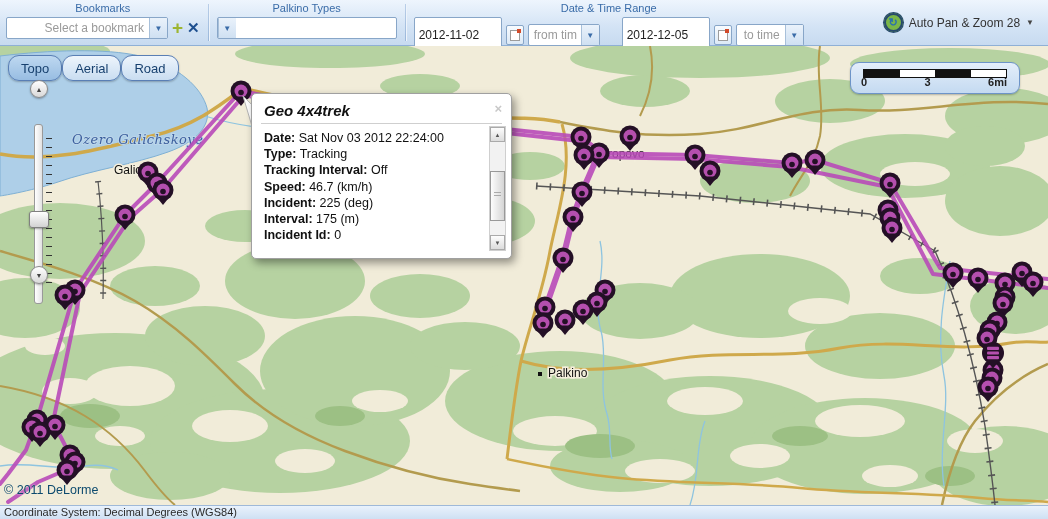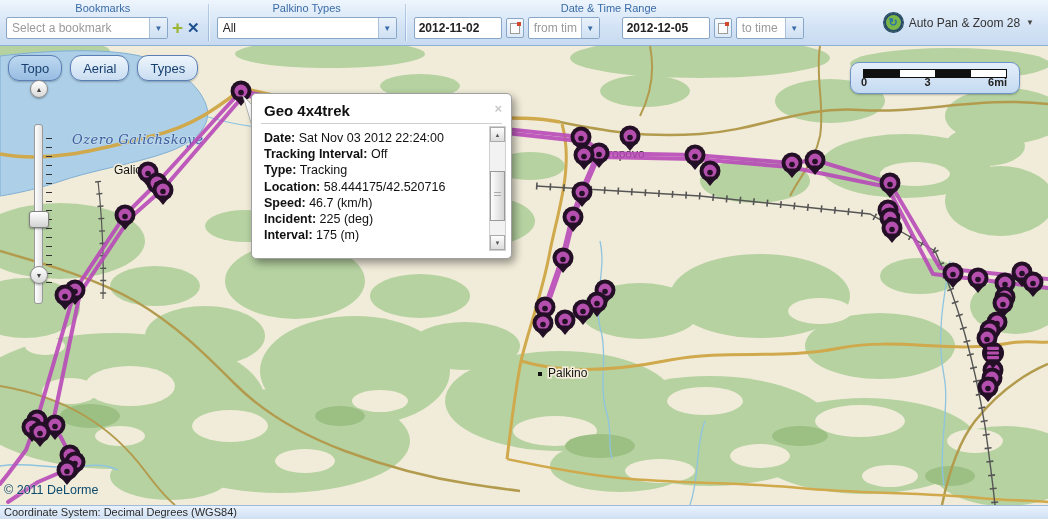--- a/index.html
+++ b/index.html
@@ -8,27 +8,27 @@
 
   
   .toolbar{position:absolute;left:0;top:0;width:1048px;height:46px;
     background:linear-gradient(#eef5fd,#d3e3f5 60%,#c7daf0);
     border-bottom:1px solid #8fb0d6;box-sizing:border-box;
     display:flex;align-items:stretch;}
   .tb-group{display:flex;flex-direction:column;align-items:center;padding:2px 6px 3px;}
   .tb-label{font-size:11px;color:#3a6ca8;line-height:13px;}
   .tb-row{display:flex;align-items:center;gap:4px;margin-top:2px;}
   .tb-sep{width:1px;background:linear-gradient(#b9cee8,#9ab7da);margin:4px 2px;box-shadow:1px 0 0 #eef4fb;}
-  .combo{display:flex;height:20px;border:1px solid #88a6c8;background:#fff;border-radius:2px;overflow:hidden;}
+  .combo{display:flex;height:20px;border:1px solid #88a6c8;background:#fff;border-radius:2px;overflow:hidden;text-align:right;}
   .combo-text{font-size:12px;line-height:20px;padding:0 5px;color:#222;white-space:nowrap;overflow:hidden;}
   .combo-text.gray{color:#9a9a9a;}
   .combo-btn{width:17px;background:linear-gradient(#eaf2fb,#cfe0f2);border-left:1px solid #a8c0da;
     display:flex;align-items:center;justify-content:center;font-size:8px;color:#3a6ba8;cursor:pointer;}
   .tb-input{height:18px;border:1px solid #88a6c8;border-radius:2px;font-size:12px;
-    font-family:"Liberation Sans",sans-serif;padding:1px 4px;color:#222;font-weight:bold;}
+    font-family:"Liberation Sans",sans-serif;padding:8px 4px;color:#222;}
   .cal-btn{width:16px;height:18px;border:1px solid #88a6c8;border-radius:2px;
     background:linear-gradient(#f7fbff,#dcE9f6);position:relative;cursor:pointer;}
   .cal-btn::before{content:"";position:absolute;left:3px;top:4px;width:8px;height:9px;
     background:#fff;border:1px solid #9c9c9c;}
   .cal-btn::after{content:"";position:absolute;right:2px;top:3px;width:4px;height:4px;background:#d24a2a;}
   .icon-btn{font-weight:bold;cursor:pointer;line-height:20px;}
   .plus-icon{color:#9db531;font-size:19px;}
   .x-icon{color:#1d4f8f;font-size:15px;}
   .autopan{margin-left:auto;display:flex;align-items:center;gap:6px;padding-right:14px;}
   .ap-icon{width:19px;height:19px;border-radius:50%;background:#7ab648;
@@ -40,21 +40,21 @@
   
   .map-wrap{position:absolute;left:0;top:46px;width:1048px;height:459px;background:#f1ecd9;}
   svg text.town{font:12px "Liberation Sans",sans-serif;fill:#111;
     paint-order:stroke;stroke:#f4efdd;stroke-width:3px;}
   svg text.water{font:italic 13px "DejaVu Serif",serif;fill:#3c5f9e;letter-spacing:.5px;
     paint-order:stroke;stroke:#bcd6ea;stroke-width:2px;}
   .copyright{position:absolute;left:4px;top:437px;font-size:12.5px;color:#0c4a6e;
     text-shadow:0 0 2px #f1ecd9;}
 
   
-  .map-btns{position:absolute;left:8px;top:9px;display:flex;gap:8px;}
+  .map-btns{position:absolute;left:8px;top:9px;display:flex;}
   .map-btn{height:24px;padding:0 12px;border:1px solid #5a7fb5;border-radius:11px;
     background:linear-gradient(#eef5fc,#c9ddf1);color:#17406e;font-size:13px;
     display:flex;align-items:center;cursor:pointer;box-shadow:0 1px 2px rgba(0,0,0,.25);}
   .map-btn.active{background:linear-gradient(#bed8f0,#98bde2);}
 
   
   .zoom-slider{position:absolute;left:0;top:0;}
   .zs-btn{position:absolute;left:30px;width:16px;height:16px;border-radius:50%;
     background:linear-gradient(#ffffff,#d8d8d8);border:1px solid #8a8a8a;
     display:flex;align-items:center;justify-content:center;font-size:7px;color:#444;cursor:pointer;
@@ -71,21 +71,21 @@
   .scalebar{position:absolute;left:850px;top:16px;width:168px;height:30px;border-radius:9px;
     background:linear-gradient(#e4eefa,#c4daf1);border:1px solid #6d94c8;box-shadow:0 1px 2px rgba(0,0,0,.25);}
   .sb-bar{position:absolute;left:12px;top:6px;width:142px;height:7px;border:1px solid #111;display:flex;}
   .sb-seg{flex:1;}
   .sb-labels{position:absolute;left:10px;top:13px;width:146px;display:flex;justify-content:space-between;
     font-size:11px;font-weight:bold;color:#222;}
 
   
   .popup{position:absolute;left:251px;top:93px;width:259px;height:164px;background:#fff;
     border:1px solid #a0a0a0;border-radius:5px;box-shadow:3px 4px 8px rgba(0,0,0,.4);z-index:5;}
-  .pp-title{font-size:15px;font-weight:bold;color:#111;padding:8px 12px 4px;}
+  .pp-title{font-size:15px;font-weight:bold;color:#111;padding:8px 12px 4px;font-style:italic;}
   .pp-close{position:absolute;right:9px;top:7px;font-size:13px;font-weight:bold;color:#c8c8c8;cursor:pointer;}
   .pp-divider{border-top:1px solid #cfcfcf;margin:0 9px;}
   .pp-body{padding:6px 28px 6px 12px;font-size:12.5px;line-height:16.2px;color:#111;}
   .pp-row b{font-weight:bold;}
   .pp-scroll{position:absolute;right:5px;top:32px;bottom:7px;width:15px;background:#f2f2f2;border:1px solid #cfcfcf;}
   .pp-sbtn{position:absolute;left:0;width:13px;height:13px;background:linear-gradient(#fdfdfd,#dcdcdc);
     border:1px solid #aaa;font-size:6px;color:#555;display:flex;align-items:center;justify-content:center;cursor:pointer;}
   .pp-thumb{position:absolute;left:0;top:44px;width:13px;height:48px;background:linear-gradient(90deg,#fdfdfd,#d5d5d5);
     border:1px solid #999;cursor:pointer;}
   .pp-thumb::after{content:"";position:absolute;left:3px;top:20px;width:7px;height:5px;
@@ -110,21 +110,20 @@
       <span class="icon-btn plus-icon">+</span>
       <span class="icon-btn x-icon">✕</span>
     </div>
   </div>
   <div class="tb-sep"></div>
 
   <div class="tb-group">
     <div class="tb-label">Palkino Types</div>
     <div class="tb-row">
       <div class="combo" style="width:178px">
-        <div class="combo-text" style="flex:1">All</div>
         <div class="combo-btn">▼</div>
       </div>
     </div>
   </div>
   <div class="tb-sep"></div>
 
   <div class="tb-group">
     <div class="tb-label">Date &amp; Time Range</div>
     <div class="tb-row">
       <input class="tb-input" style="width: 78px;" value="2012-11-02">
@@ -642,21 +641,21 @@
 
     <polygon points="243,50 257,97 291,97" fill="#ffffff" stroke="#b5b5b5" stroke-width="1"></polygon>
   </svg>
 
   <div class="copyright">© 2011 DeLorme</div>
 </div>
 
 <div class="map-btns" style="top:55px;position:absolute;left:8px;z-index:6">
   <div class="map-btn active">Topo</div>
   <div class="map-btn">Aerial</div>
-  <div class="map-btn">Types</div>
+  <div class="map-btn">Road</div>
 </div>
 
 <div class="zoom-slider" style="position:absolute;left:0;top:80px;z-index:6">
   <div class="zs-btn" style="top:0">▲</div>
   <div class="zs-track"></div>
   <div class="zs-ticks"></div>
   <div class="zs-thumb"></div>
   <div class="zs-btn" style="top:186px">▼</div>
 </div>
 
@@ -673,26 +672,26 @@
     <span>6mi</span>
   </div>
 </div>
 
 <div class="popup">
   <div class="pp-title">Geo 4x4trek</div>
   <div class="pp-close">×</div>
   <div class="pp-divider"></div>
   <div class="pp-body" id="popup-body">
       <div class="pp-row"><b>Date:</b> Sat Nov 03 2012 22:24:00</div>
+      <div class="pp-row"><b>Type:</b> Tracking</div>
       <div class="pp-row"><b>Tracking Interval:</b> Off</div>
-      <div class="pp-row"><b>Type:</b> Tracking</div>
-      <div class="pp-row"><b>Location:</b> 58.444175/42.520716</div>
       <div class="pp-row"><b>Speed:</b> 46.7 (km/h)</div>
       <div class="pp-row"><b>Incident:</b> 225 (deg)</div>
       <div class="pp-row"><b>Interval:</b> 175 (m)</div>
+      <div class="pp-row"><b>Incident Id:</b> 0</div>
     </div>
   <div class="pp-scroll">
     <div class="pp-sbtn" style="top:0">▲</div>
     <div class="pp-thumb"></div>
     <div class="pp-sbtn" style="bottom:0">▼</div>
   </div>
 </div>
 
 <div class="statusbar">
   <span>Coordinate System: Decimal Degrees (WGS84)</span>

